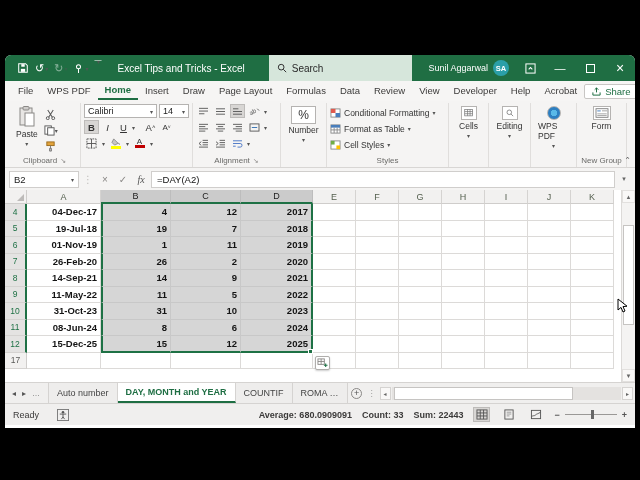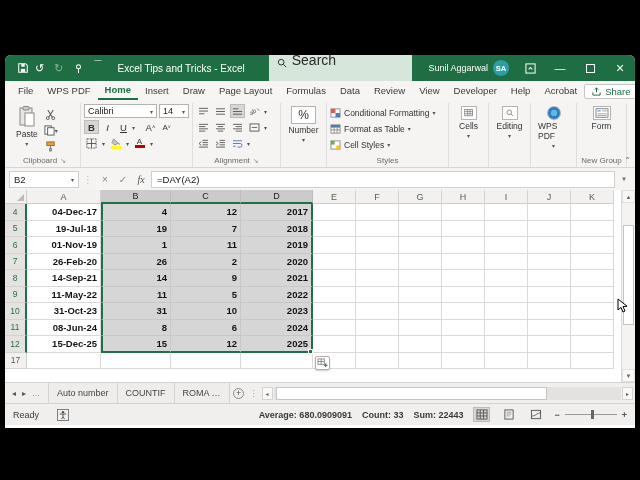--- a/index.html
+++ b/index.html
@@ -9,21 +9,21 @@
        border-radius:6px 6px 0 0;overflow:hidden;display:flex;flex-direction:column;}
 
   
   .titlebar{height:26px;background:#1f6e43;display:flex;align-items:center;color:#fff;flex:0 0 auto;}
   .qat{display:flex;align-items:center;gap:2px;padding-left:10px;}
   .qbtn{display:flex;align-items:center;color:#fff;font-size:11px;padding:0 2px;height:20px;}
   .qbtn .dd{font-size:6px;margin-left:1px;opacity:.9;}
   .dim{opacity:.45;}
   .tb-title{font-size:10px;padding:0 14px;white-space:nowrap;}
   .searchbox{flex:1;max-width:180px;height:18px;background:#d6e6db;border-radius:3px;
-             display:flex;align-items:flex-end;gap:5px;padding:17px 8px;color:#2a2a2a;font-size:14px;margin:0 10px;}
+             display:flex;align-items:center;gap:5px;padding:17px 8px;color:#2a2a2a;font-size:10px;margin:0 10px;}
   .tb-right{margin-left:auto;display:flex;align-items:center;height:100%;}
   .acct{display:flex;align-items:center;gap:5px;font-size:9px;padding:0 6px;}
   .avatar{width:16px;height:16px;border-radius:50%;background:#2b9fa8;color:#fff;font-size:7.5px;
           display:flex;align-items:center;justify-content:center;font-weight:bold;}
   .winbtn{width:30px;height:26px;display:flex;align-items:center;justify-content:center;font-size:11px;color:#fff;}
   .maxbox{width:9px;height:9px;border:1px solid #fff;display:inline-block;}
 
   
   .menubar{height:20px;background:#f6f5f4;display:flex;align-items:center;font-size:9.5px;color:#3b3a39;
            padding-left:6px;flex:0 0 auto;}
@@ -695,20 +695,23 @@
     </div>
 
     <div class="sheetbar">
       <div class="snav">
         <span>◂</span>
         <span>▸</span>
         <span style="letter-spacing:1px;color:#666;">…</span>
       </div>
       <div class="stab first">
           <span>Auto number</span>
+        </div>
+      <div class="stab active">
+          <span>DAY, MONTH and YEAR</span>
         </div>
       <div class="stab">
           <span>COUNTIF</span>
         </div>
       <div class="stab">
           <span>ROMA …</span>
         </div>
       <div class="addtab">
           <span class="addcirc">+</span>
         </div>

